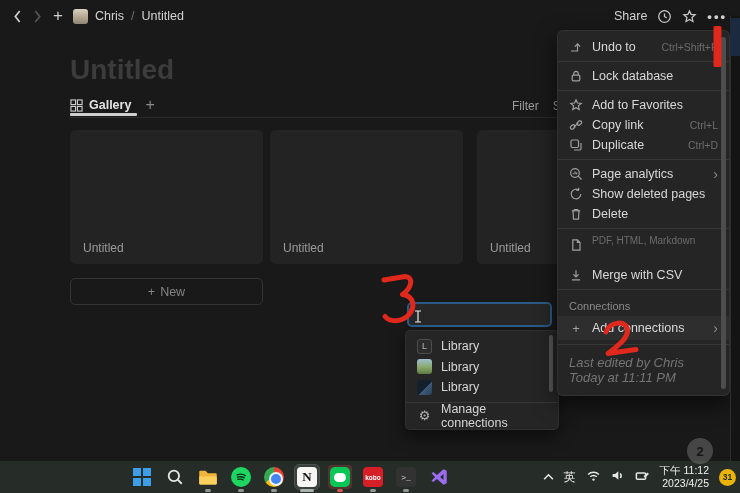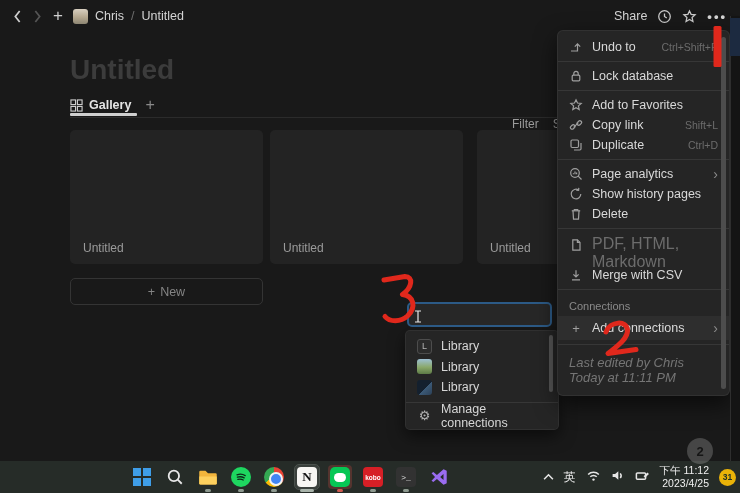--- a/index.html
+++ b/index.html
@@ -27,21 +27,21 @@
   .dots { letter-spacing:2px; font-weight:bold; font-size:13px; color:#d4d4d4; }
 
   
   .page-title { position:absolute; left:70px; top:54px; font-size:28px; font-weight:bold; color:#3c3c3c; }
   .tabrow { position:absolute; left:70px; top:96px; display:flex; align-items:center; gap:8px; }
   .tab-gallery { display:flex; align-items:center; gap:6px; color:#e4e4e4; font-size:12.5px; font-weight:bold; }
   .tab-gallery svg { stroke:#cfcfcf; fill:none; stroke-width:1.2; }
   .tab-plus { color:#8a8a8a; font-size:16px; margin-left:6px; }
   .tab-underline { position:absolute; left:70px; top:113px; width:67px; height:2.5px; background:#cfcfcf; border-radius:1px; }
   .page-divider { position:absolute; left:70px; top:117px; width:658px; height:1px; background:#2b2b2b; }
-  .view-opts { position:absolute; top:117px; left:512px; display:flex; gap:14px; font-size:12px; color:#9b9b9b; }
+  .view-opts { position:absolute; top:99px; left:512px; display:flex; gap:14px; font-size:12px; color:#9b9b9b; }
 
   .card { position:absolute; top:130px; width:193px; height:134px; background:#232323; border-radius:5px; }
   .card-label { position:absolute; left:13px; bottom:9px; font-size:12px; color:#9b9b9b; }
   .new-btn { position:absolute; left:70px; top:278px; width:193px; height:27px;
              border:1px solid #343434; border-radius:5px; display:flex; align-items:center;
              justify-content:center; gap:5px; color:#848484; font-size:12.5px; }
 
   
   .conn-input { position:absolute; left:407px; top:302px; width:145px; height:25px; z-index:21;
                 background:#272727; border:2px solid #2c5a86; border-radius:5px; }
@@ -72,21 +72,21 @@
   .mrow { height:20px; display:flex; align-items:center; gap:9px; padding:0 11px; color:#d9d9d9; }
   .mrow .mic { width:14px; flex:0 0 14px; display:flex; align-items:center; justify-content:center; }
   .mic svg { stroke:#9f9f9f; fill:none; stroke-width:1.2; }
   .mic.glyph { color:#9f9f9f; font-size:13px; line-height:13px; }
   .mlabel { white-space:nowrap; }
   .mshort { margin-left:auto; color:#6c6c6c; font-size:10.5px; white-space:nowrap; }
   .mchev { margin-left:auto; color:#8a8a8a; font-size:14px; }
   .mdiv { height:1px; background:#373737; margin:4px 0; }
   .mrow.two { height:32px; align-items:flex-start; padding-top:2px; }
   .mcol { display:flex; flex-direction:column; gap:2px; }
-  .msub { color:#6c6c6c; font-size:16px; }
+  .msub { color:#6c6c6c; font-size:10px; }
   .msection { padding:6px 11px 4px; color:#8a8a8a; font-size:11px; }
   .mrow.hover { background:#2e2e2e; height:24px; }
   .mfooter { padding:6px 11px 4px; color:#757575; font-size:13px; line-height:15px;font-style:italic; }
   .ctx-scroll { position:absolute; right:3px; top:6px; width:5px; height:352px; background:#4d4d4d; border-radius:3px; }
 
   
   .edge { position:absolute; right:0; top:16px; width:10px; height:445px; background:#141414;
           border-left:1px solid #2e2e2e; z-index:35; }
   .edge-navy { position:absolute; right:0; top:18px; width:10px; height:38px; background:#1c2a40; z-index:36; }
 
@@ -273,21 +273,21 @@
     </div>
     <div class="mrow">
       <span class="mic">
         <svg width="14" height="14" viewBox="0 0 14 14">
             <path d="M4.7 9.3 L9.3 4.7"></path>
         <rect x="1.2" y="7.3" width="5" height="3.4" rx="1.7" transform="rotate(-45 3.7 9)"></rect>
         <rect x="7.8" y="3.3" width="5" height="3.4" rx="1.7" transform="rotate(-45 10.3 5)"></rect>
           </svg>
         </span>
       <span class="mlabel">Copy link</span>
-      <span class="mshort">Shift+L</span>
+      <span class="mshort">Ctrl+L</span>
     </div>
     <div class="mrow">
       <span class="mic">
         <svg width="14" height="14" viewBox="0 0 14 14">
             <rect x="2" y="2" width="7.5" height="7.5" rx="1.2"></rect>
             <path d="M5 12 h5.8 a1.2 1.2 0 0 0 1.2 -1.2 V5"></path>
           </svg>
         </span>
       <span class="mlabel">Duplicate</span>
       <span class="mshort">Ctrl+D</span>
@@ -304,21 +304,21 @@
       <span class="mlabel">Page analytics</span>
       <span class="mchev">›</span>
     </div>
     <div class="mrow">
       <span class="mic">
         <svg width="14" height="14" viewBox="0 0 14 14">
             <path d="M11.8 7 A4.8 4.8 0 1 1 9.5 2.9"></path>
             <path d="M9.8 0.9 L9.6 3.3 L7.2 3.1"></path>
           </svg>
         </span>
-      <span class="mlabel">Show history pages</span>
+      <span class="mlabel">Show deleted pages</span>
     </div>
     <div class="mrow">
       <span class="mic">
         <svg width="14" height="14" viewBox="0 0 14 14">
             <path d="M2.8 3.8 H11.2"></path>
             <path d="M5.3 3.8 V2.6 h3.4 v1.2"></path>
             <path d="M4 3.8 l0.5 8.4 h5 l0.5 -8.4"></path>
           </svg>
         </span>
       <span class="mlabel">Delete</span>

